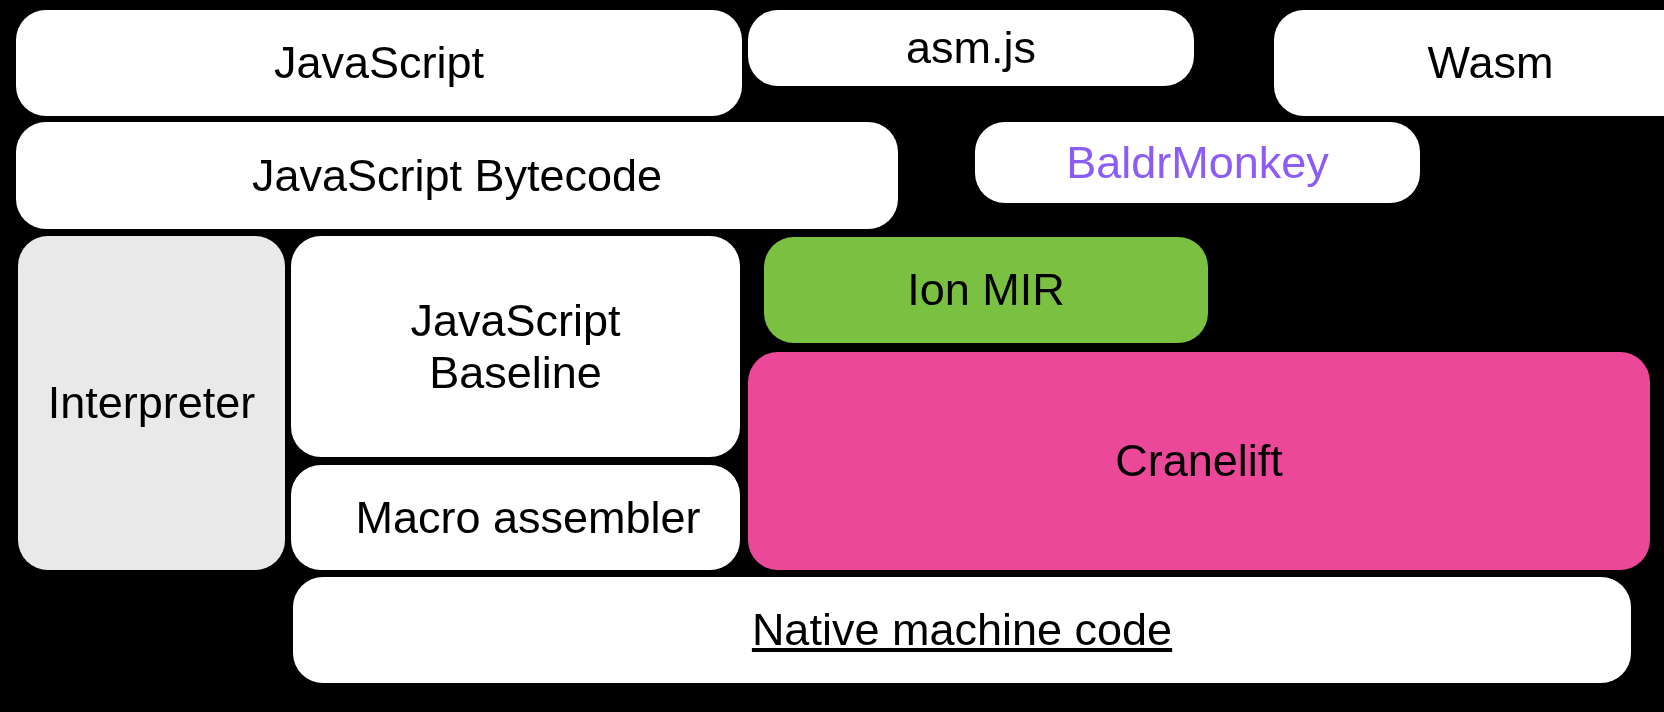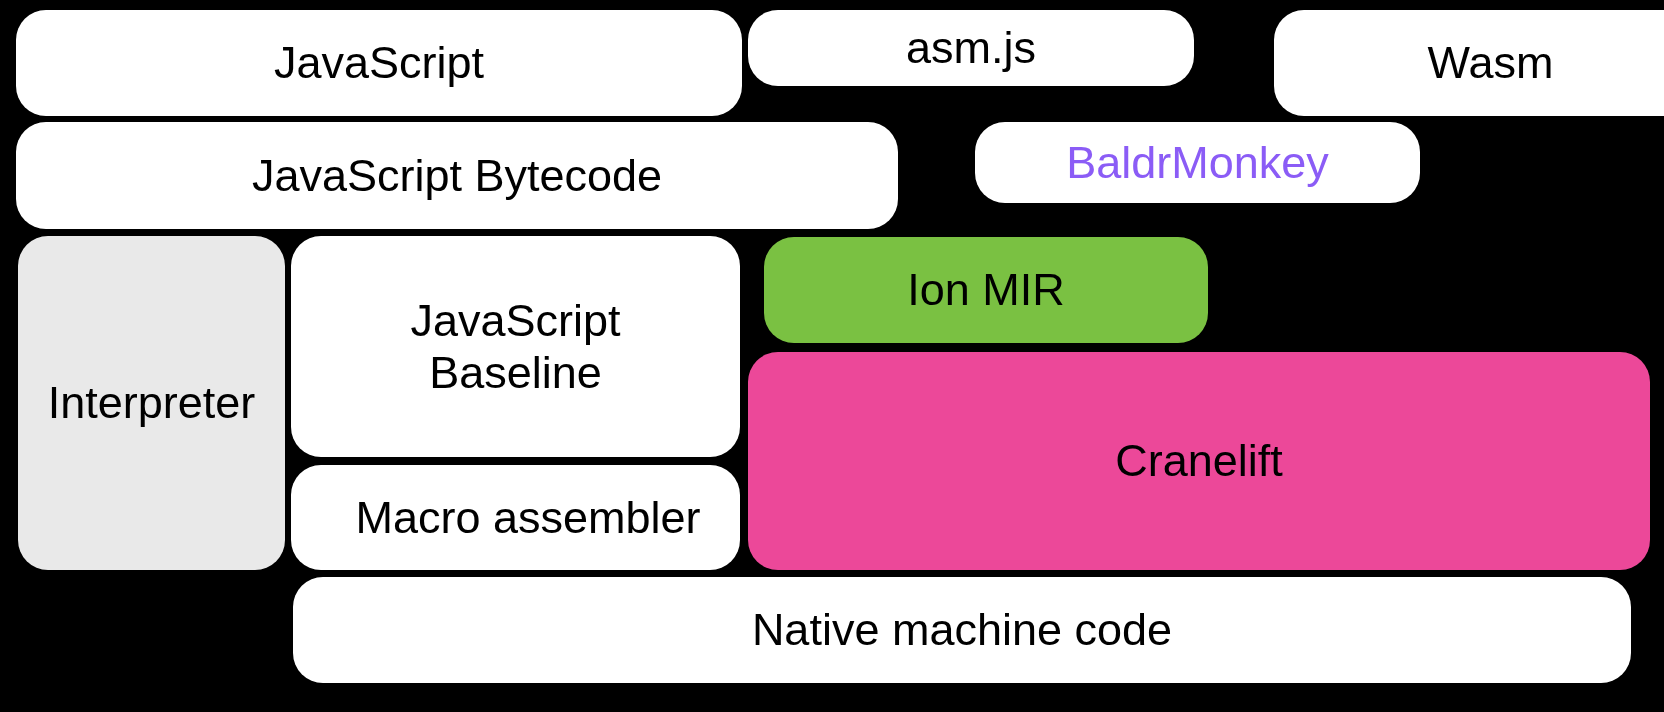--- a/index.html
+++ b/index.html
@@ -37,14 +37,14 @@
     <div class="node" style="left: 748px; top: 10px; width: 446px; height: 76px; background: rgb(255, 255, 255); color: rgb(0, 0, 0);">asm.js</div>
     <div class="node" style="left: 1274px; top: 10px; width: 433px; height: 106px; background: rgb(255, 255, 255); color: rgb(0, 0, 0);">Wasm</div>
     <div class="node" style="left: 16px; top: 122px; width: 882px; height: 107px; background: rgb(255, 255, 255); color: rgb(0, 0, 0);">JavaScript Bytecode</div>
     <div class="node" style="left: 975px; top: 122px; width: 445px; height: 81px; background: rgb(255, 255, 255); color: #8b5cf6;">BaldrMonkey</div>
     <div class="node" style="left: 18px; top: 236px; width: 267px; height: 334px; background: rgb(233, 233, 233); color: rgb(0, 0, 0);">Interpreter</div>
     <div class="node" style="left: 291px; top: 236px; width: 449px; height: 221px; background: rgb(255, 255, 255); color: rgb(0, 0, 0);">JavaScript
 Baseline</div>
     <div class="node" style="left: 748px; top: 237px; width: 444px; height: 106px; background: rgb(122, 193, 66); color: rgb(0, 0, 0); margin-left: 16px;">Ion MIR</div>
     <div class="node" style="left: 748px; top: 352px; width: 902px; height: 218px; background: #ec4899; color: rgb(0, 0, 0);">Cranelift</div>
     <div class="node" style="left: 291px; top: 465px; width: 449px; height: 105px; background: rgb(255, 255, 255); color: rgb(0, 0, 0); padding-left: 25px;">Macro assembler</div>
-    <div class="node" style="left: 293px; top: 577px; width: 1338px; height: 106px; background: rgb(255, 255, 255); color: rgb(0, 0, 0);">Native machine code</div>
+    <div class="node" style="left: 293px; top: 577px; width: 1338px; height: 106px; background: rgb(255, 255, 255); color: rgb(0, 0, 0); text-decoration: underline;">Native machine code</div>
   </div>
 
 </body></html>

